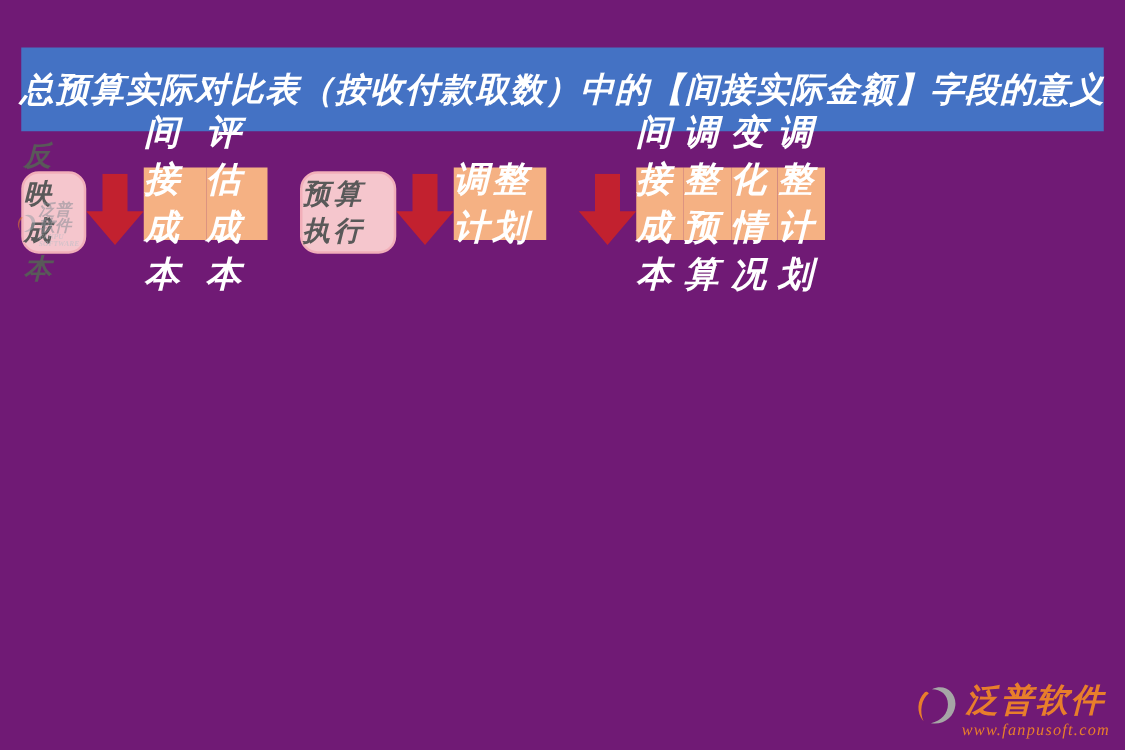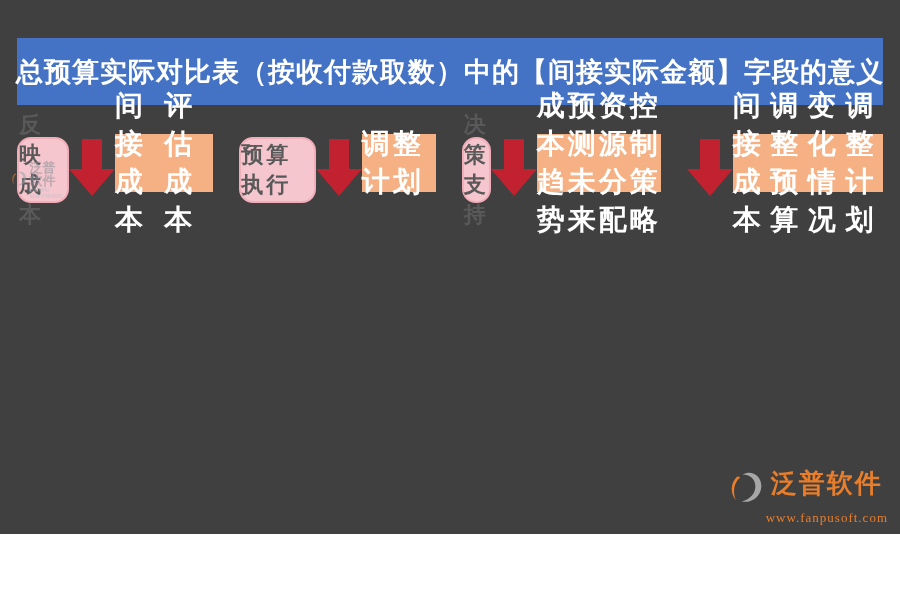--- a/index.html
+++ b/index.html
@@ -1,18 +1,19 @@
 <!DOCTYPE html>
 <html><head>
 <meta charset="utf-8">
 <style>
   html,body{margin:0;padding:0;background:#ffffff;}
   .page{
-    position:relative;width:900px;height:534px;background:#404040;overflow:hidden;
+    position:relative;width:900px;height:600px;background:#701a75;overflow:hidden;
     font-family:"Liberation Serif","DejaVu Serif",serif;
+    font-style:italic;
   }
   .title-bar{
     position:absolute;left:17px;top:38px;width:866px;height:67px;
     background:#4472C4;color:#ffffff;font-size:27px;font-weight:bold;
     display:flex;align-items:center;justify-content:center;letter-spacing:1px;
     white-space:nowrap;
   }
   .grid{
     position:absolute;left:17px;top:126px;width:866px;
     display:grid;grid-template-columns:repeat(4,1fr);column-gap:26px;
@@ -35,21 +36,21 @@
     opacity:0.55;pointer-events:none;
   }
   .watermark .wm-text{display:flex;flex-direction:column;line-height:1;}
   .watermark .wm-name{font-size:13px;color:#8a8f98;font-weight:bold;letter-spacing:0;}
   .watermark .wm-sub{font-size:6px;color:#b9bec6;letter-spacing:0;}
   .footer-logo{
     position:absolute;right:12px;bottom:10px;display:flex;align-items:flex-start;gap:3px;
   }
   .footer-logo .fl-text{display:flex;flex-direction:column;align-items:center;line-height:1;}
   .footer-logo .fl-name{font-size:26px;font-weight:bold;color:#E87E2B;letter-spacing:2px;}
-  .footer-logo .fl-url{font-size:13px;color:#E87E2B;margin-top:14px;letter-spacing:1px;
+  .footer-logo .fl-url{font-size:13px;color:#E87E2B;margin-top:3px;letter-spacing:1px;
     font-family:"Liberation Serif","DejaVu Serif",serif;}
 </style>
 </head>
 <body>
 
 <div class="page">
 
   <div class="title-bar">总预算实际对比表（按收付款取数）中的【间接实际金额】字段的意义</div>
 
   <div class="grid" id="grid">
@@ -84,34 +85,20 @@
       <span class="header-label">预算执行</span>
     </div>
     <div class="arrow">
       <svg width="46" height="57" viewBox="0 0 46 57">
         <path fill="#C2212F" d="M13 0 H33 V30 H46 L23 57 L0 30 H13 Z"></path>
       </svg>
     </div>
         <div class="item">调整计划</div>
       </div>
 
-  <div class="col">
-    <div class="header">
-      <span class="header-label">决策支持</span>
-    </div>
-    <div class="arrow">
-      <svg width="46" height="57" viewBox="0 0 46 57">
-        <path fill="#C2212F" d="M13 0 H33 V30 H46 L23 57 L0 30 H13 Z"></path>
-      </svg>
-    </div>
-  <div class="item">成本趋势</div>
-        <div class="item">预测未来</div>
-        <div class="item">资源分配</div>
-        <div class="item">控制策略</div>
-      </div>
 
   <div class="col">
     <div class="arrow">
       <svg width="46" height="57" viewBox="0 0 46 57">
         <path fill="#C2212F" d="M13 0 H33 V30 H46 L23 57 L0 30 H13 Z"></path>
       </svg>
     </div>
   <div class="item">间接成本</div>
         <div class="item">调整预算</div>
         <div class="item">变化情况</div>

